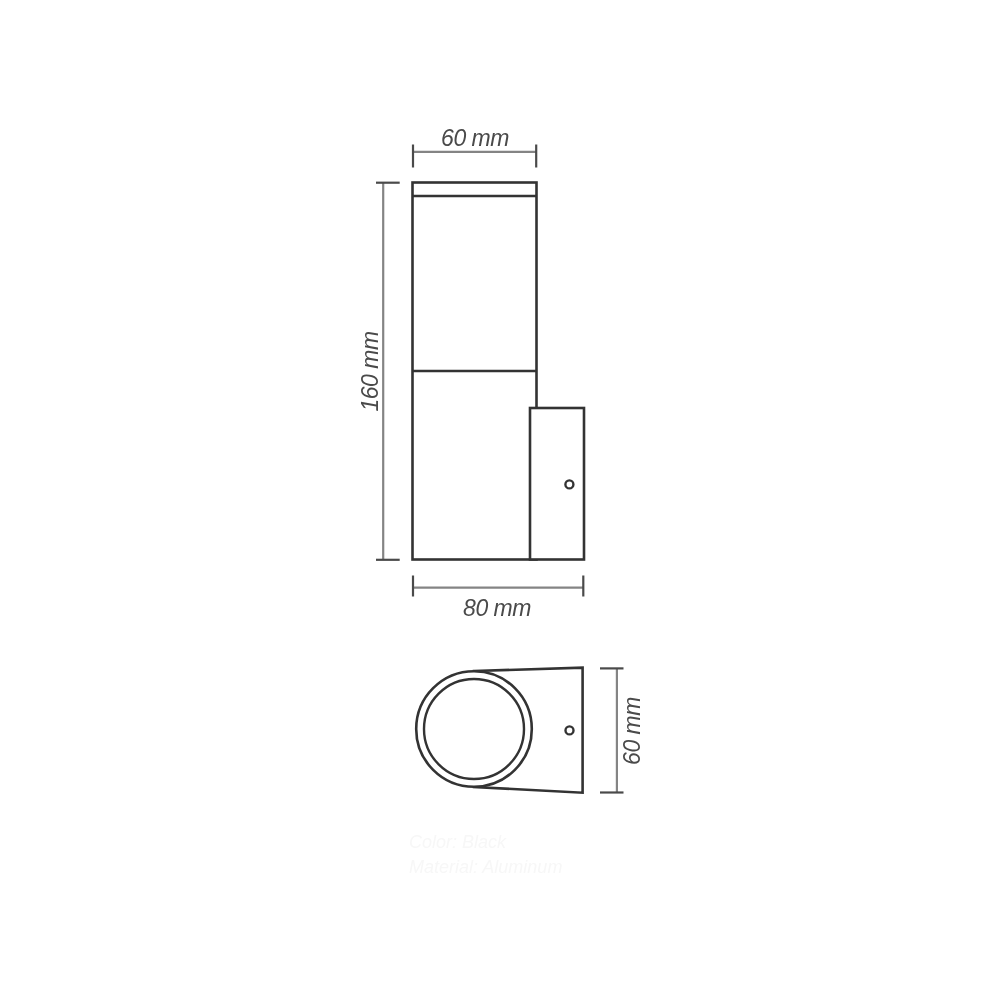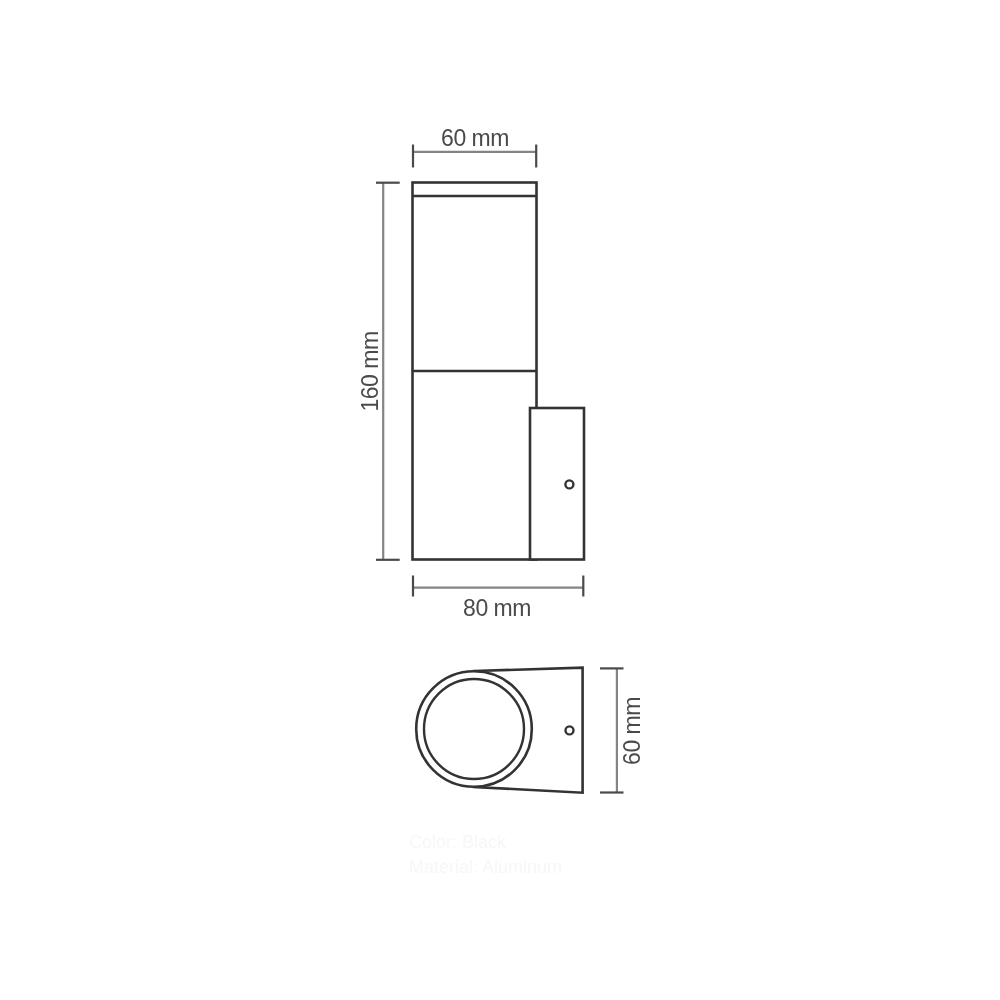--- a/index.html
+++ b/index.html
@@ -1,16 +1,16 @@
 <!DOCTYPE html>
 <html><head>
 <meta charset="utf-8">
 <style>
   html,body{margin:0;padding:0;background:#ffffff;}
-  .wrap{width:1000px;height:1000px;position:relative;background:#ffffff;overflow:hidden;}
+  .wrap{width:1000px;height:1000px;position:relative;background:#ffffff;overflow:hidden;font-style:italic;}
   svg{display:block;}
   text{font-family:"Liberation Sans",sans-serif;}
 </style>
 </head>
 <body>
 <div class="wrap">
 <svg width="1000" height="1000" viewBox="0 0 1000 1000">
 
   <line x1="412.5" y1="151.8" x2="536.5" y2="151.8" stroke="#848484" stroke-width="2.2"></line>
   <line x1="413" y1="144.5" x2="413" y2="167.5" stroke="#4a4a4a" stroke-width="2.2"></line>

